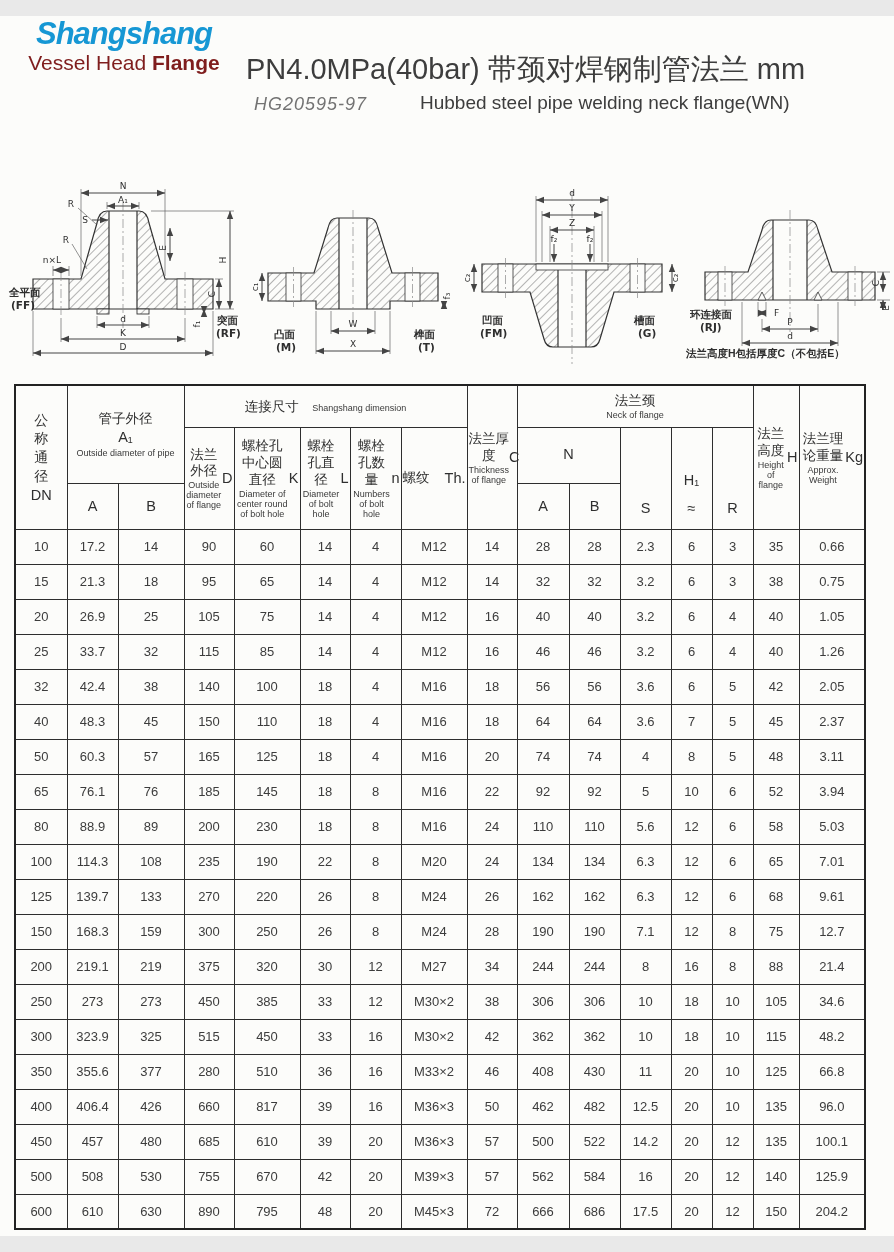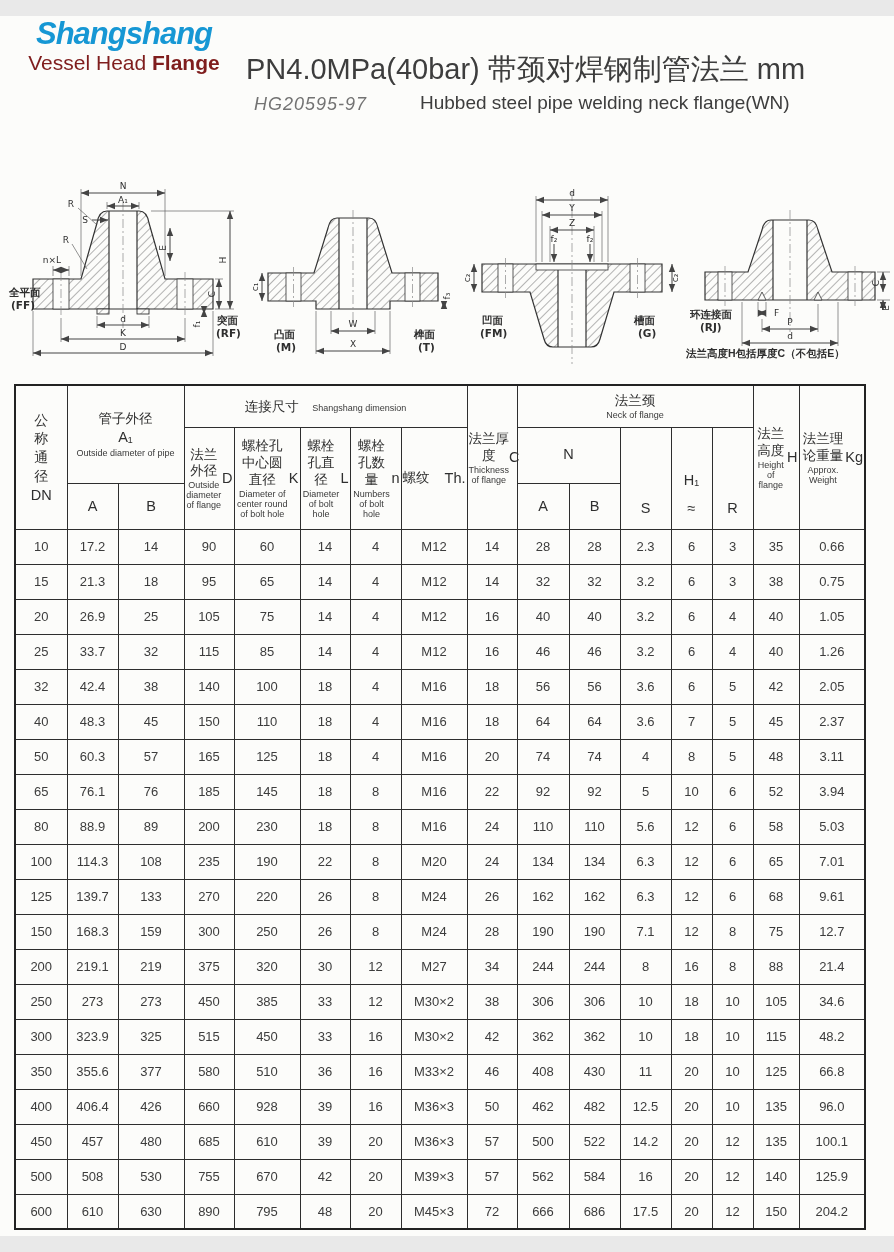--- a/index.html
+++ b/index.html
@@ -656,40 +656,40 @@
           <td>10</td>
           <td>18</td>
           <td>10</td>
           <td>115</td>
           <td>48.2</td>
         </tr>
         <tr>
           <td>350</td>
           <td>355.6</td>
           <td>377</td>
-          <td>580</td>
+          <td>280</td>
           <td>510</td>
           <td>36</td>
           <td>16</td>
           <td>M33×2</td>
           <td>46</td>
           <td>408</td>
           <td>430</td>
           <td>11</td>
           <td>20</td>
           <td>10</td>
           <td>125</td>
           <td>66.8</td>
         </tr>
         <tr>
           <td>400</td>
           <td>406.4</td>
           <td>426</td>
           <td>660</td>
-          <td>928</td>
+          <td>817</td>
           <td>39</td>
           <td>16</td>
           <td>M36×3</td>
           <td>50</td>
           <td>462</td>
           <td>482</td>
           <td>12.5</td>
           <td>20</td>
           <td>10</td>
           <td>135</td>

